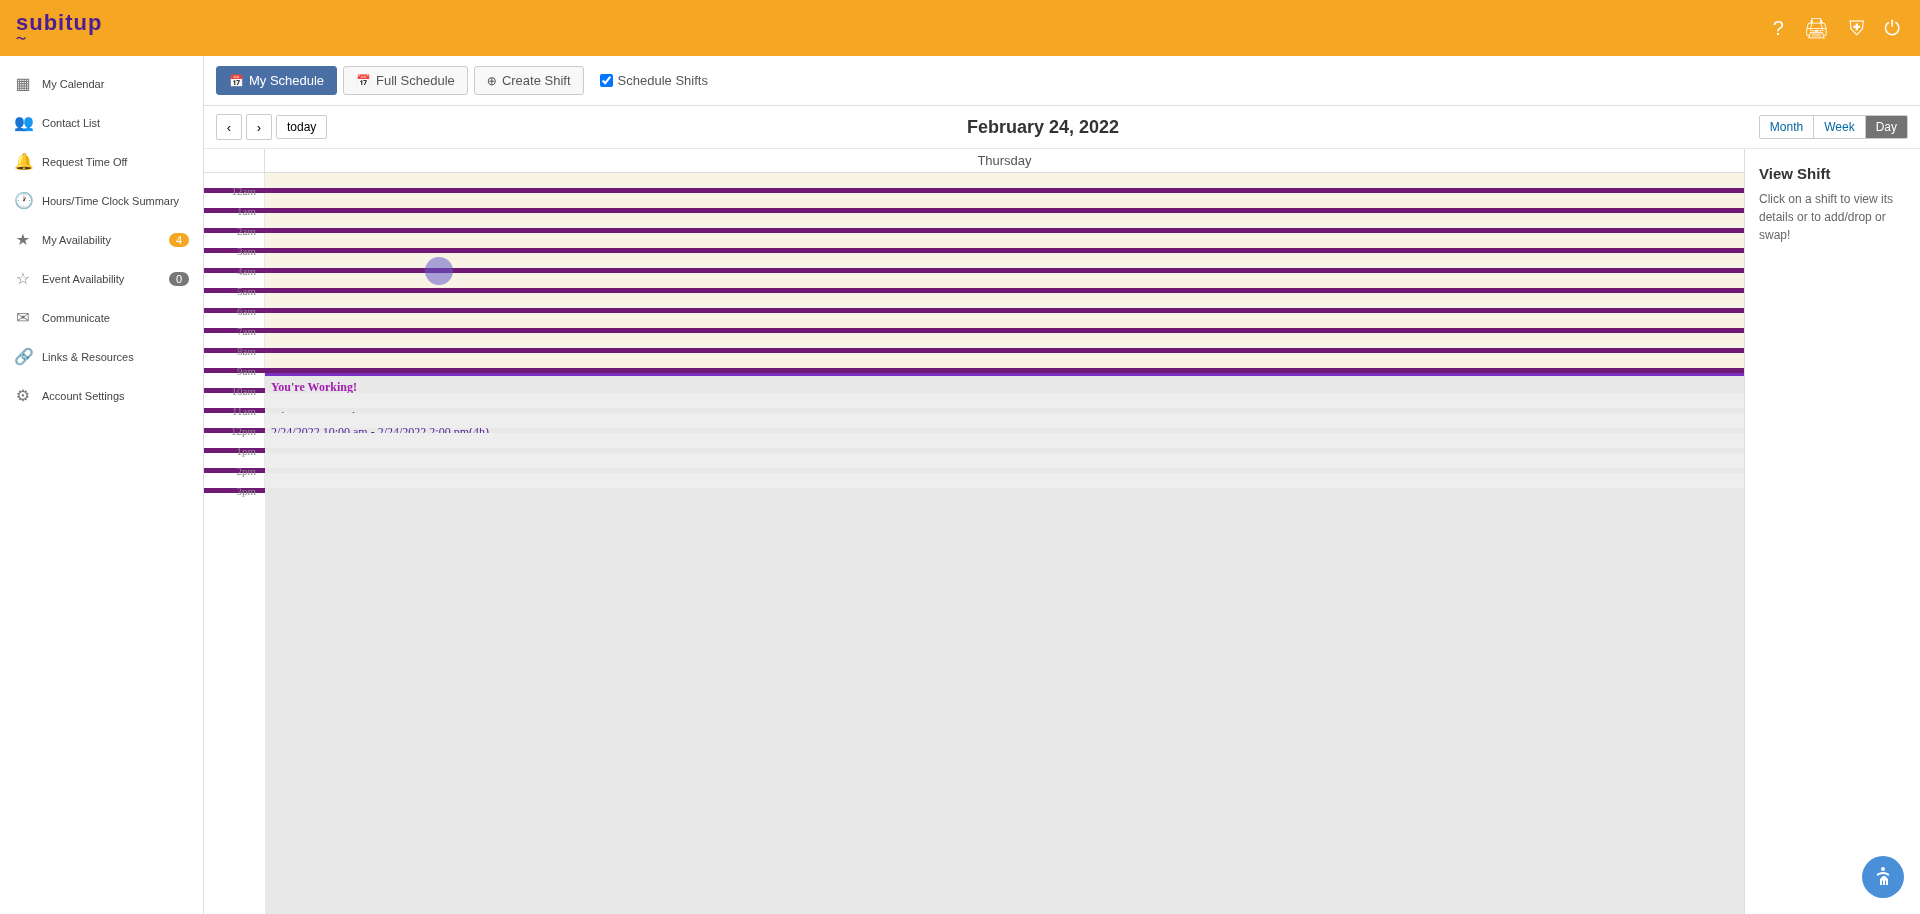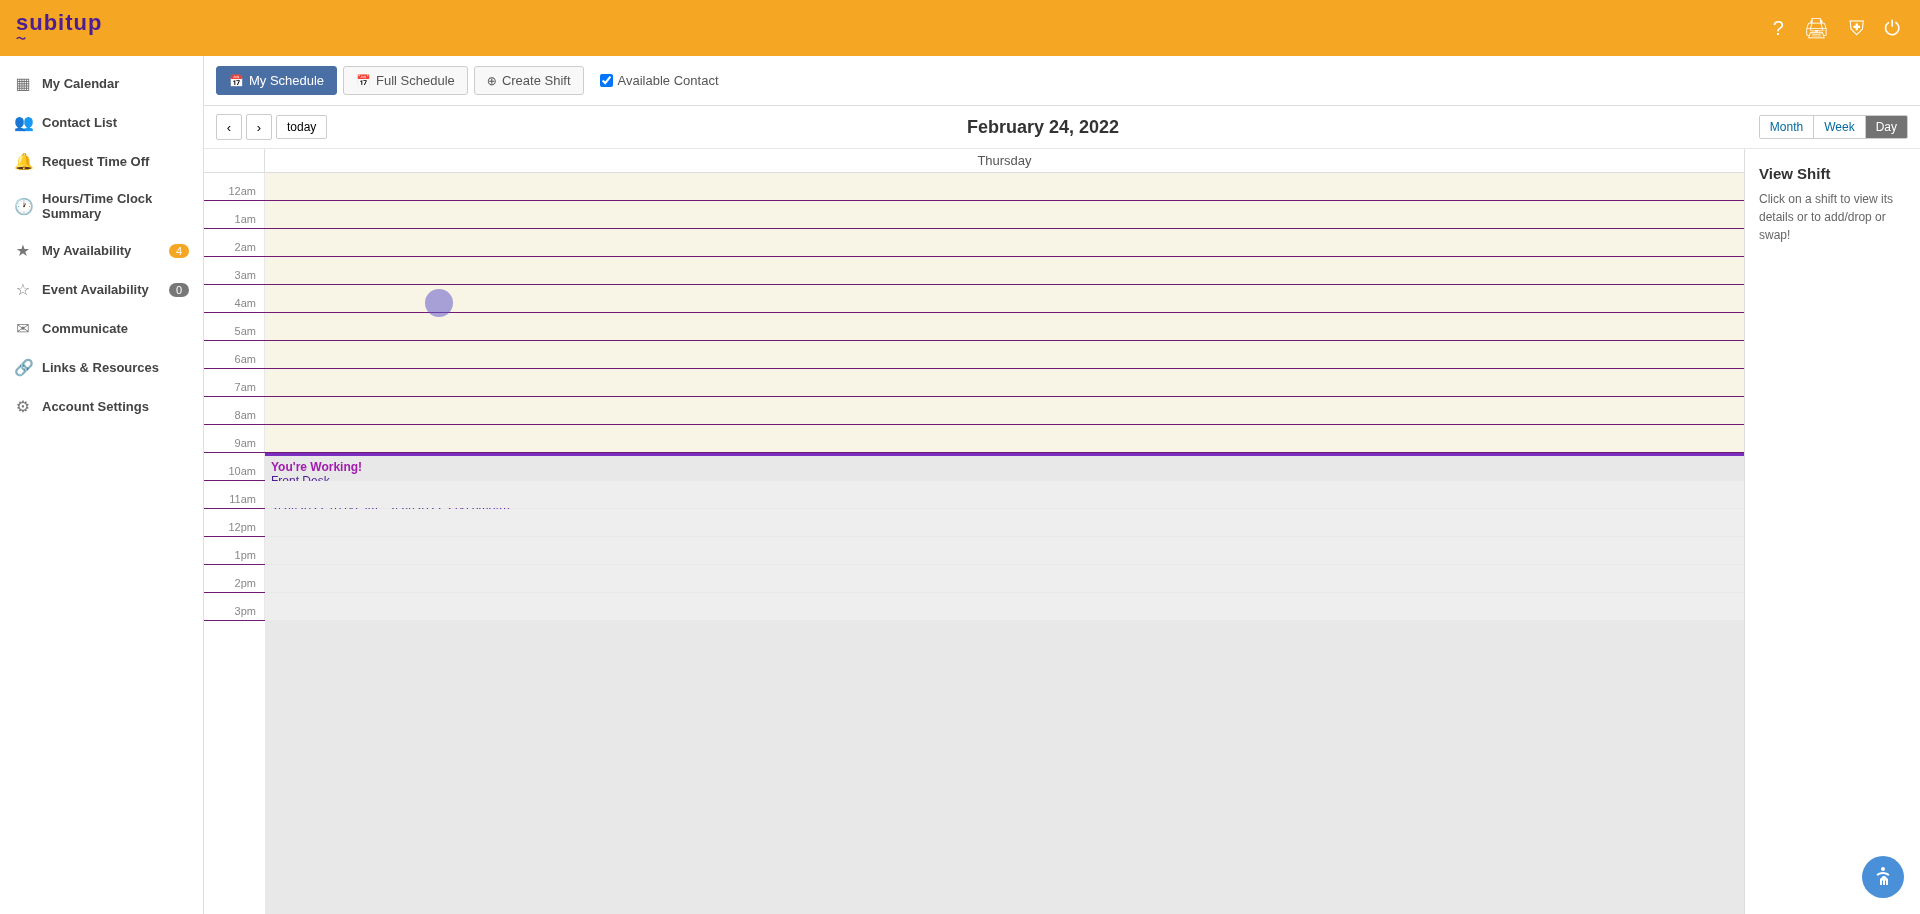--- a/index.html
+++ b/index.html
@@ -55,21 +55,21 @@
     .sidebar-item {
       display: flex;
       align-items: center;
       padding: 10px 14px;
       cursor: pointer;
       color: #444;
       gap: 10px;
       position: relative;
     }
     .sidebar-item .si-icon { font-size: 16px; color: #777; width: 18px; text-align: center; }
-    .sidebar-item .si-label { font-size: 13px; font-weight: bold; }
+    .sidebar-item .si-label { font-size: 11px; }
     .badge {
       margin-left: auto;
       background: #F5A623;
       color: white;
       border-radius: 10px;
       font-size: 11px;
       padding: 1px 6px;
       min-width: 20px;
       text-align: center;
     }
@@ -202,22 +202,23 @@
       flex: 1;
       text-align: center;
       padding: 4px 0;
       font-size: 13px;
       color: #555;
       border-left: 1px solid #ddd;
     }
     #grid-rows { position: relative; }
     .time-row {
       display: flex;
-      height: 28px;
-      border-bottom: 1px solid #701a75;
+      height: 20px;
+      border-bottom: 5px solid #701a75;
+      font-family: Liberation Serif, serif;
     }
     .time-label {
       width: 60px;
       flex-shrink: 0;
       text-align: right;
       padding-right: 8px;
       font-size: 11px;
       color: #888;
       line-height: 36px;
       vertical-align: top;
@@ -361,21 +362,21 @@
       <button class="tab-btn">
         <span class="tab-icon">📅</span>
         <span>Full Schedule</span>
       </button>
       <button class="tab-btn">
         <span class="tab-icon">⊕</span>
         <span>Create Shift</span>
       </button>
       <label class="tab-checkbox">
         <input type="checkbox" checked="" style="">
-        <span>Available Contact</span>
+        <span>Schedule Shifts</span>
       </label>
     </div>
 
     <div id="cal-header">
       <div id="cal-nav">
         <button class="nav-btn">‹</button>
         <button class="nav-btn">›</button>
         <button id="today-btn">today</button>
       </div>
       <div id="cal-title">February 24, 2022</div>

